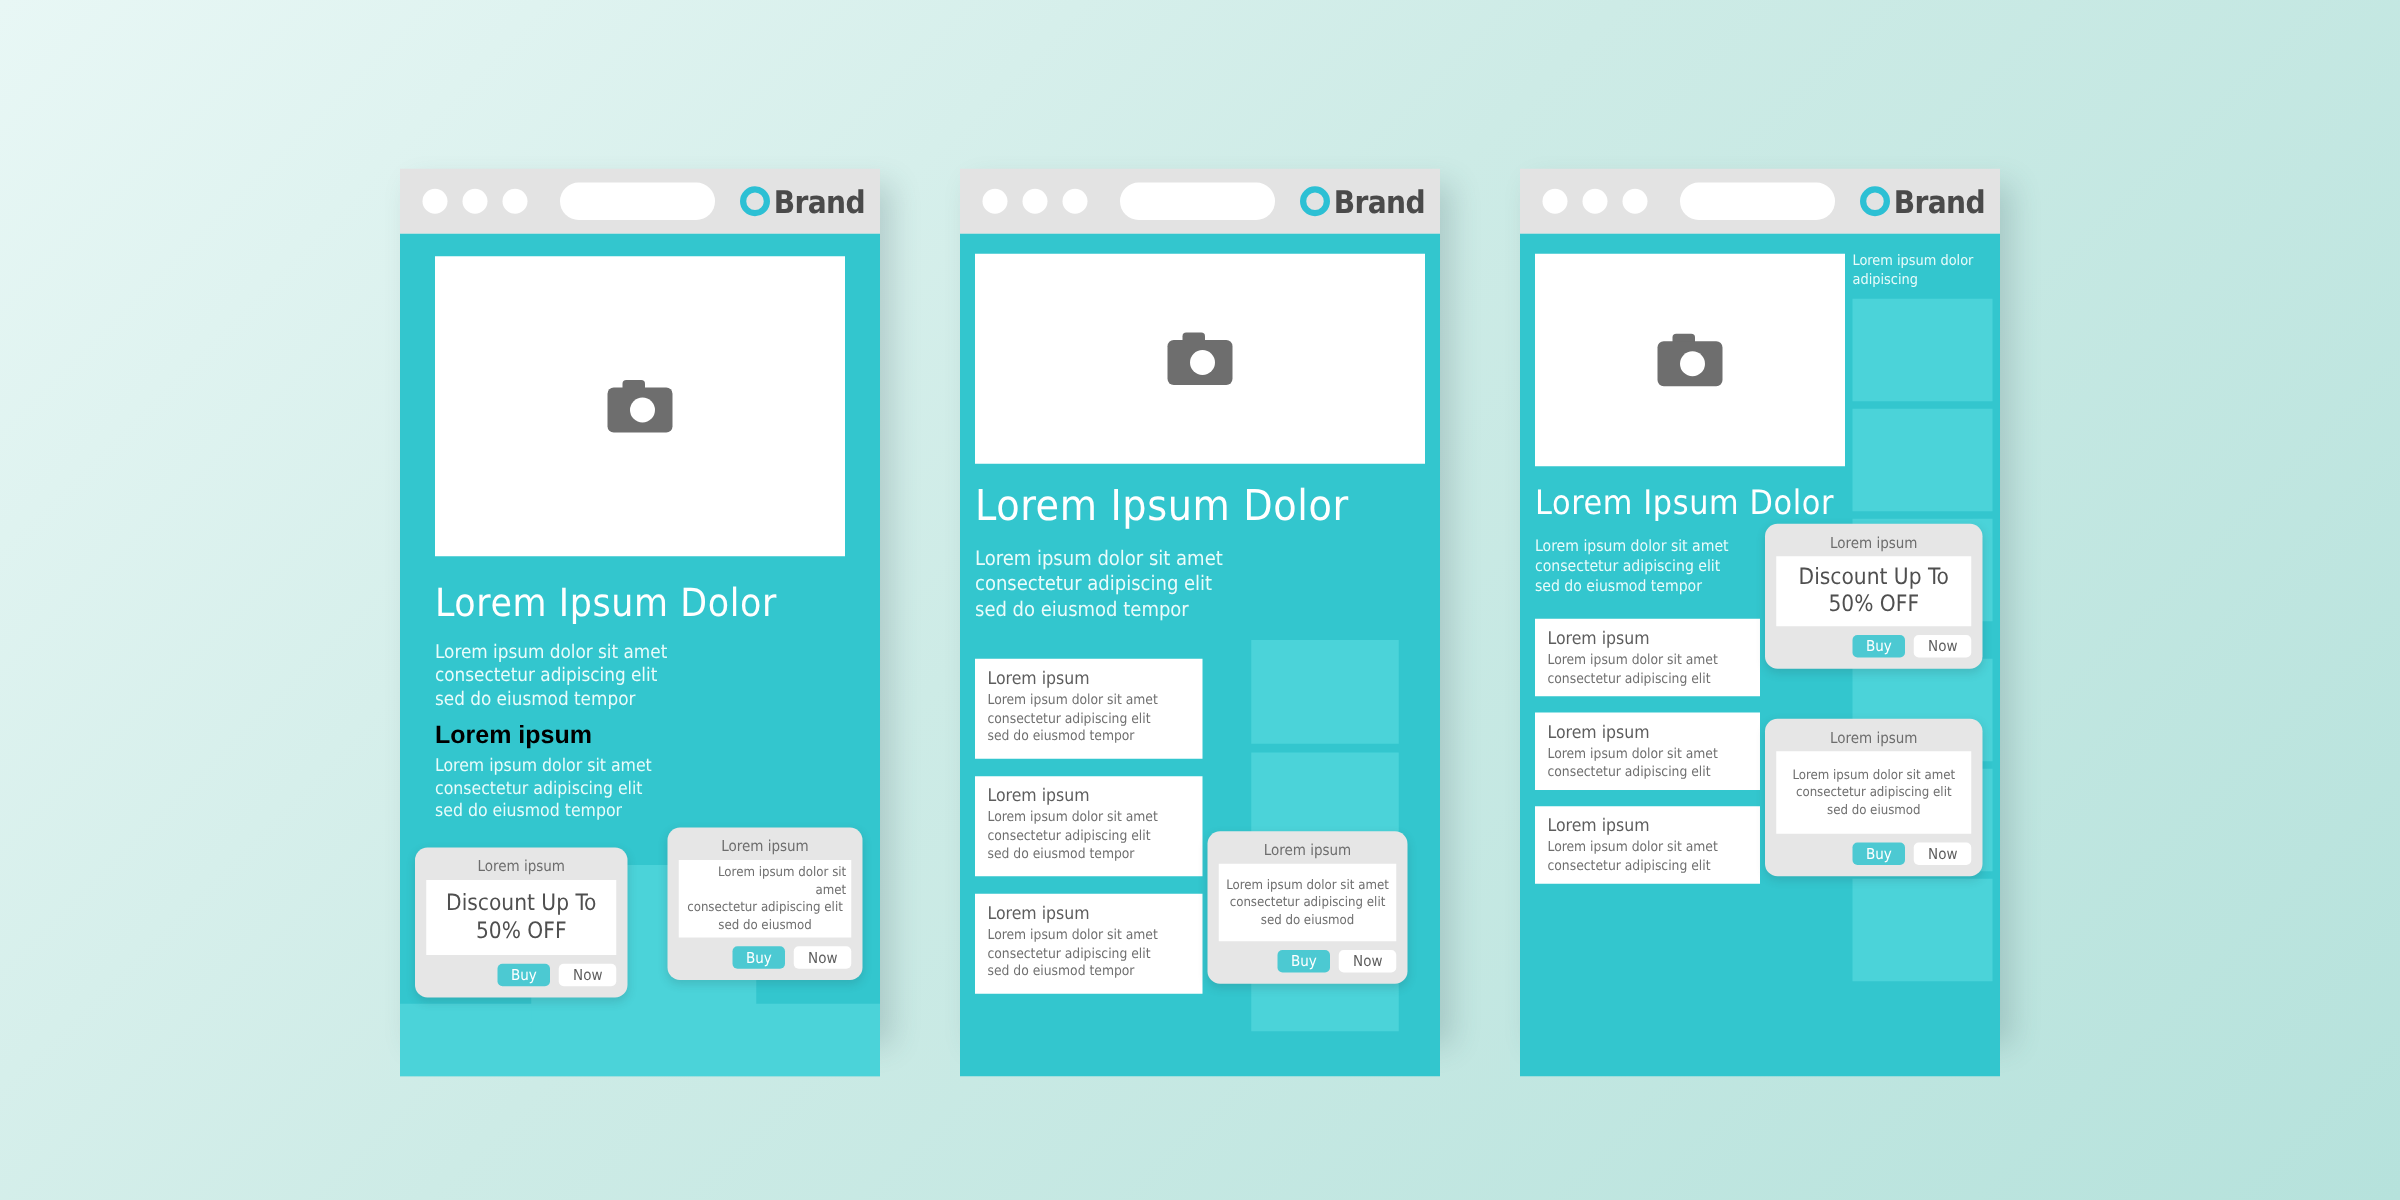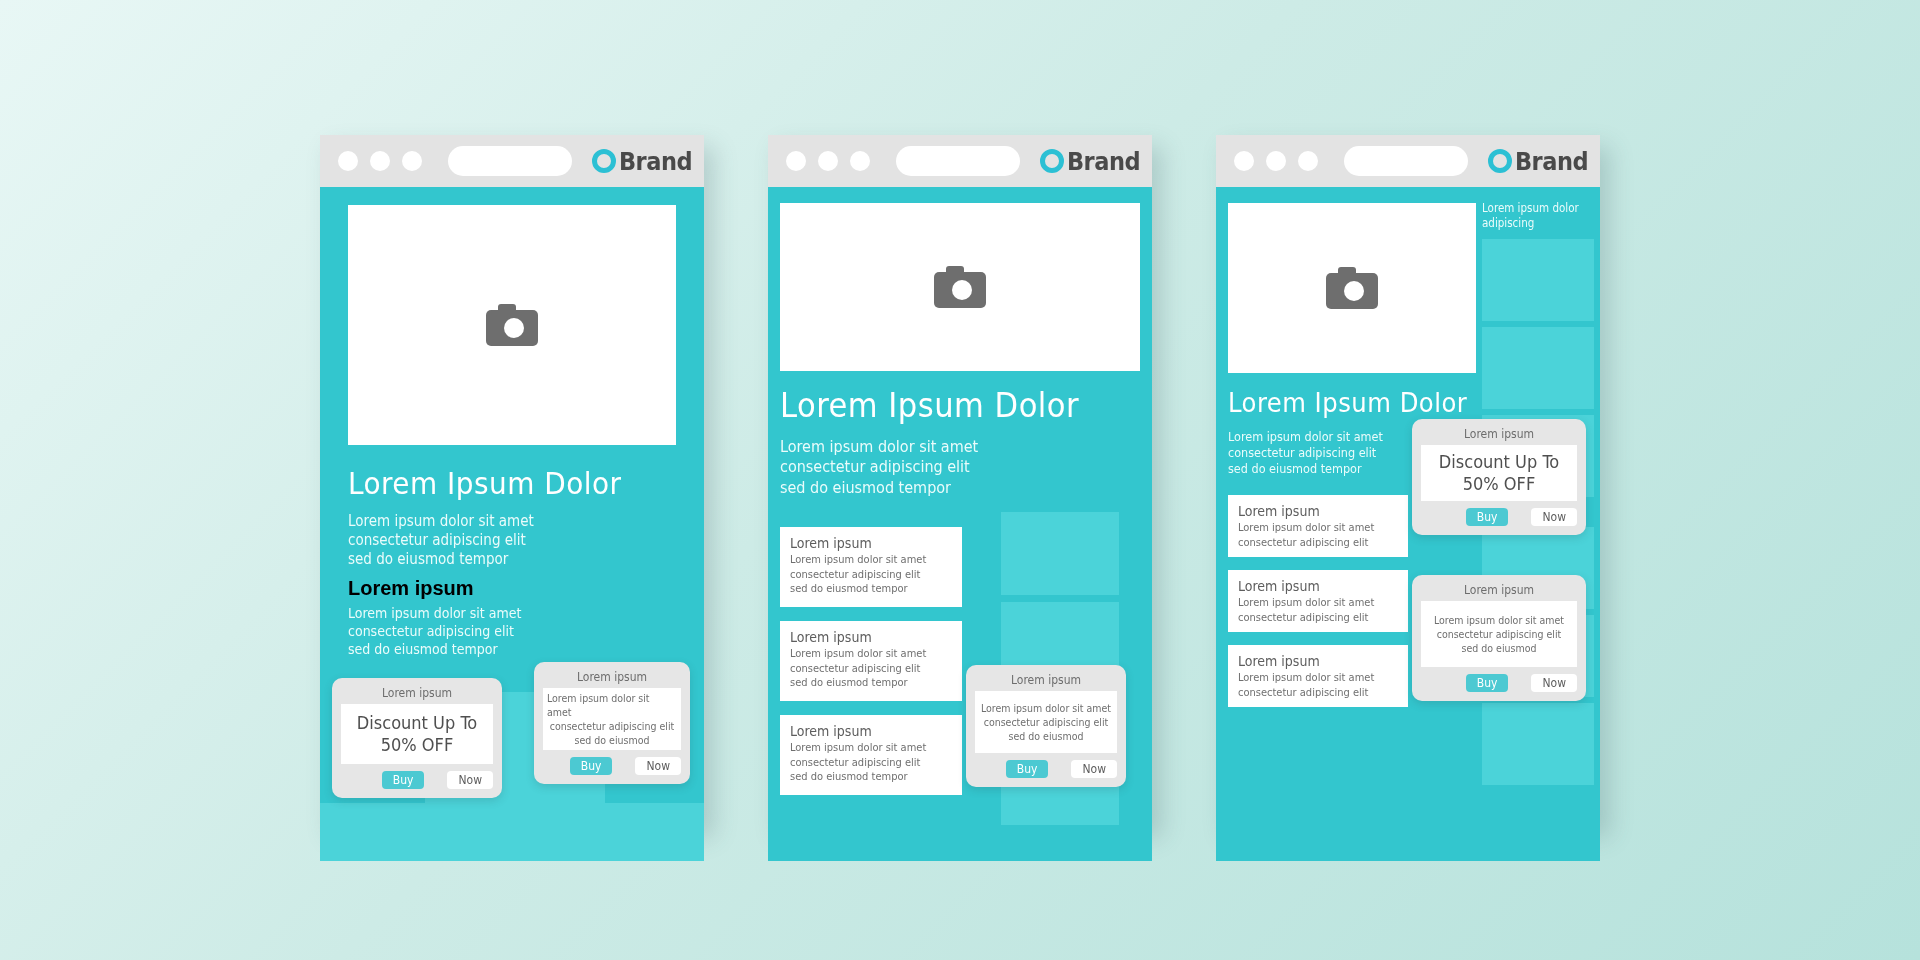--- a/index.html
+++ b/index.html
@@ -34,24 +34,24 @@
   .tealblock { background:#4bd3d9; }
 
   
   .wcard { background:#fff; padding:8px 10px; }
   .wcard .t { color:#5d5d5d; font-size:14px; font-family:"DejaVu Sans Condensed","Liberation Sans",sans-serif; margin-bottom:2px; }
   .wcard .b { color:#6f6f6f; font-size:11px; line-height:1.32; font-family:"DejaVu Sans Condensed","Liberation Sans",sans-serif; }
 
   
   .promo { background:#e6e6e6; border-radius:10px; padding:6px 9px 9px; box-shadow:0 3px 8px rgba(40,70,75,.18); }
   .promo .cap { text-align:center; color:#6d6d6d; font-size:12px; padding:2px 0 4px; font-family:"DejaVu Sans Condensed","Liberation Sans",sans-serif; }
-  .promo .inner { background:#fff; display:flex; flex-direction:column; align-items:center; justify-content:center; text-align:left; }
+  .promo .inner { background:#fff; display:flex; flex-direction:column; align-items:center; justify-content:center; text-align:right; }
   .promo .big { color:#4f4f4f; font-size:18px; line-height:1.22; font-family:"DejaVu Sans Condensed","Liberation Sans",sans-serif; }
   .promo .small { color:#6f6f6f; font-size:10.5px; line-height:1.35; font-family:"DejaVu Sans Condensed","Liberation Sans",sans-serif; }
-  .btns { display:flex; justify-content:flex-end; gap:23px; margin-top:7px; }
+  .btns { display:flex; justify-content:flex-end; gap:7px; margin-top:7px; }
   .btn { font-size:12px; padding:2px 11px; border-radius:4px; font-family:"DejaVu Sans Condensed","Liberation Sans",sans-serif; }
   .btn.buy { background:#4cc9d2; color:#fff; }
   .btn.now { background:#fff; color:#5d5d5d; }
 
   .abs { position:absolute; }
 </style>
 </head>
 <body>
 
 <div class="stage">

